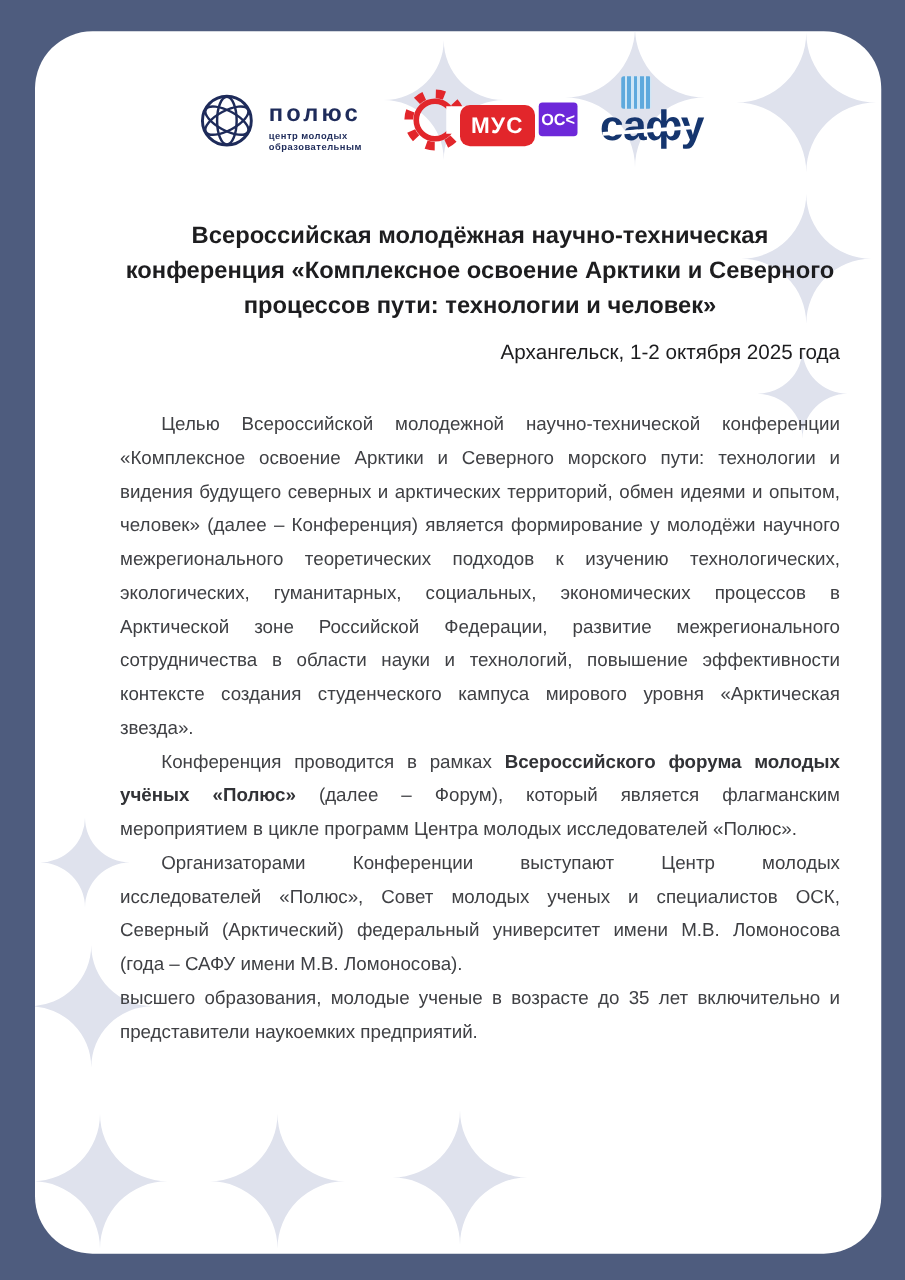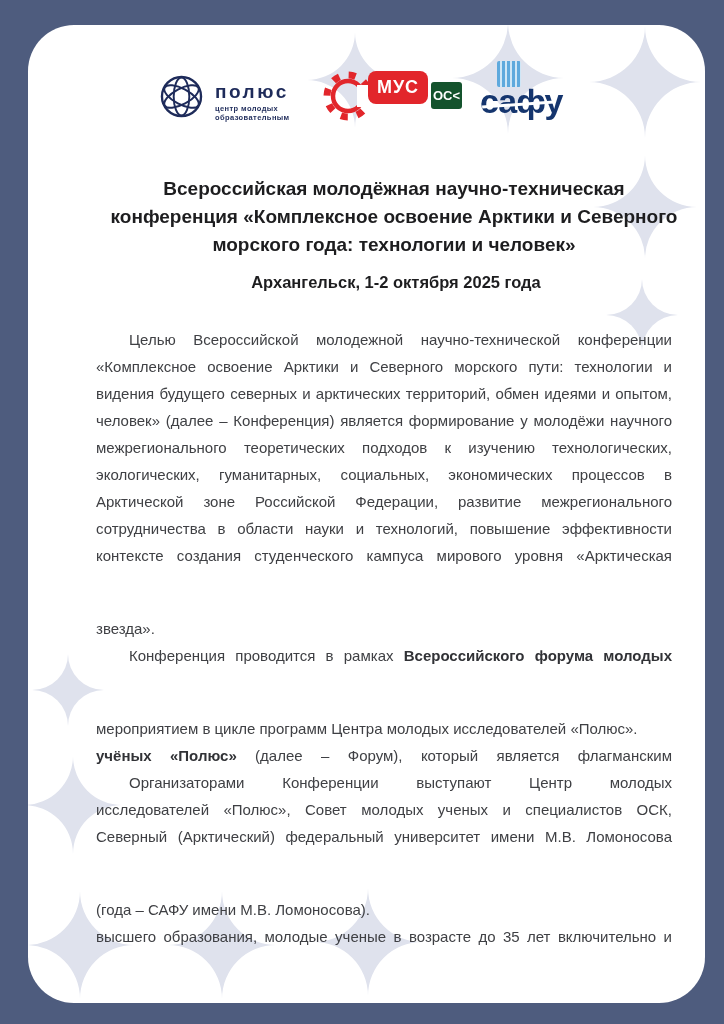--- a/index.html
+++ b/index.html
@@ -10,40 +10,40 @@
   .star{position:absolute;z-index:0;}
   .layer{position:relative;z-index:1;}
 
   
   #logos{position:absolute;left:0;top:0;width:677px;height:110px;}
   #polus-globe{position:absolute;left:132px;top:50px;width:43px;height:43px;}
   #polus-text{position:absolute;left:187px;top:57px;color:#1e2b5a;}
   #polus-word{font-size:19px;font-weight:700;letter-spacing:2.5px;line-height:20px;}
   #polus-sub{font-size:7.5px;letter-spacing:.4px;line-height:8.6px;margin-top:3px;font-weight:700;}
   #gear{position:absolute;left:293px;top:44px;width:54px;height:54px;}
-  #mus-box{position:absolute;left:340px;top:46px;width:60px;height:33px;background:#e2262b;
+  #mus-box{position:absolute;left:340px;top:59px;width:60px;height:33px;background:#e2262b;
            border-radius:8px;color:#fff;font-weight:700;font-size:18px;text-align:center;line-height:33px;letter-spacing:1px;}
-  #osk-box{position:absolute;left:403px;top:57px;width:31px;height:27px;background:#14532d;
+  #osk-box{position:absolute;left:403px;top:57px;width:31px;height:27px;background:#6d28d9;
            border-radius:3px;color:#fff;font-weight:700;font-size:13px;text-align:center;line-height:27px;}
   #safu{position:absolute;left:452px;top:36px;width:110px;height:80px;}
   #safu-ice{position:absolute;left:17px;top:0;width:24px;height:26px;
             background:repeating-linear-gradient(90deg,#5ea9dd 0 3px,#cfe6f6 3px 5px);border-radius:2px;}
   #safu-word{position:absolute;left:0;top:22px;font-size:34px;font-weight:700;color:#15356e;letter-spacing:-1px;line-height:36px;}
   #safu-wave{position:absolute;left:2px;top:42px;width:72px;height:2.5px;background:#ffffff;transform:rotate(-4deg);}
 
   
-  #title-block{position:absolute;left:78px;top:150px;width:576px;text-align:center;}
+  #title-block{position:absolute;left:68px;top:150px;width:576px;text-align:center;}
   .titleline{font-size:19px;font-weight:700;color:#1d1d1f;line-height:28px;}
-  #date-line{position:absolute;left:80px;top:248px;width:576px;text-align:center;
-             font-size:16.5px;font-weight:700;color:#1d1d1f;}
+  #date-line{position:absolute;left:68px;top:248px;width:576px;text-align:right;
+             font-size:16.5px;font-weight:400;color:#1d1d1f;}
   #body-text{position:absolute;left:68px;top:301px;width:576px;}
   .bodyline{height:27px;line-height:27px;font-size:15px;color:#3f4044;
             text-align:justify;text-align-last:justify;white-space:nowrap;}
   .bodyline.indent{padding-left:33px;}
-  .bodyline.lastline{text-align:center;text-align-last:left;margin-top:46px;}
+  .bodyline.lastline{text-align:center;text-align-last:left;}
   .bodyline b{font-weight:700;color:#313236;}
 </style>
 </head>
 <body>
 
 <div id="stage">
   <div id="paper">
 
     <svg class="star" style="left:279px;top:7px" width="96" height="96" viewBox="-50 -50 100 100">
         <path d="M0,-50 A50 50 0 0 0 50,0 A50 50 0 0 0 0,50 A50 50 0 0 0 -50,0 A50 50 0 0 0 0,-50 Z" fill="#dfe2ed"></path>
@@ -102,38 +102,38 @@
         <div id="safu">
           <div id="safu-ice"></div>
           <div id="safu-word">сафу</div>
           <div id="safu-wave"></div>
         </div>
       </div>
 
       <div id="title-block">
         <div class="titleline">Всероссийская молодёжная научно-техническая</div>
         <div class="titleline">конференция «Комплексное освоение Арктики и Северного</div>
-        <div class="titleline">морского года: технологии и человек»</div>
+        <div class="titleline">процессов пути: технологии и человек»</div>
       </div>
       <div id="date-line">Архангельск, 1-2 октября 2025 года</div>
 
       <div id="body-text">
           <div class="bodyline indent"><span>Целью Всероссийской молодежной научно-технической конференции</span></div>
           <div class="bodyline"><span>«Комплексное освоение Арктики и Северного морского пути: технологии и</span></div>
           <div class="bodyline"><span>видения будущего северных и арктических территорий, обмен идеями и опытом,</span></div>
           <div class="bodyline"><span>человек» (далее – Конференция) является формирование у молодёжи научного</span></div>
           <div class="bodyline"><span>межрегионального теоретических подходов к изучению технологических,</span></div>
           <div class="bodyline"><span>экологических, гуманитарных, социальных, экономических процессов в</span></div>
           <div class="bodyline"><span>Арктической зоне Российской Федерации, развитие межрегионального</span></div>
           <div class="bodyline"><span>сотрудничества в области науки и технологий, повышение эффективности</span></div>
           <div class="bodyline"><span>контексте создания студенческого кампуса мирового уровня «Арктическая</span></div>
           <div class="bodyline lastline"><span>звезда».</span></div>
           <div class="bodyline indent"><span>Конференция проводится в рамках </span><b>Всероссийского форума молодых</b></div>
+          <div class="bodyline"><b>учёных «Полюс»</b><span> (далее – Форум), который является флагманским</span></div>
           <div class="bodyline lastline"><span>мероприятием в цикле программ Центра молодых исследователей «Полюс».</span></div>
-          <div class="bodyline"><b>учёных «Полюс»</b><span> (далее – Форум), который является флагманским</span></div>
           <div class="bodyline indent"><span>Организаторами Конференции выступают Центр молодых</span></div>
           <div class="bodyline"><span>исследователей «Полюс», Совет молодых ученых и специалистов ОСК,</span></div>
           <div class="bodyline"><span>Северный (Арктический) федеральный университет имени М.В. Ломоносова</span></div>
           <div class="bodyline lastline"><span>(года – САФУ имени М.В. Ломоносова).</span></div>
           <div class="bodyline"><span>высшего образования, молодые ученые в возрасте до 35 лет включительно и</span></div>
           <div class="bodyline lastline"><span>представители наукоемких предприятий.</span></div>
         </div>
     </div>
 
   </div>

